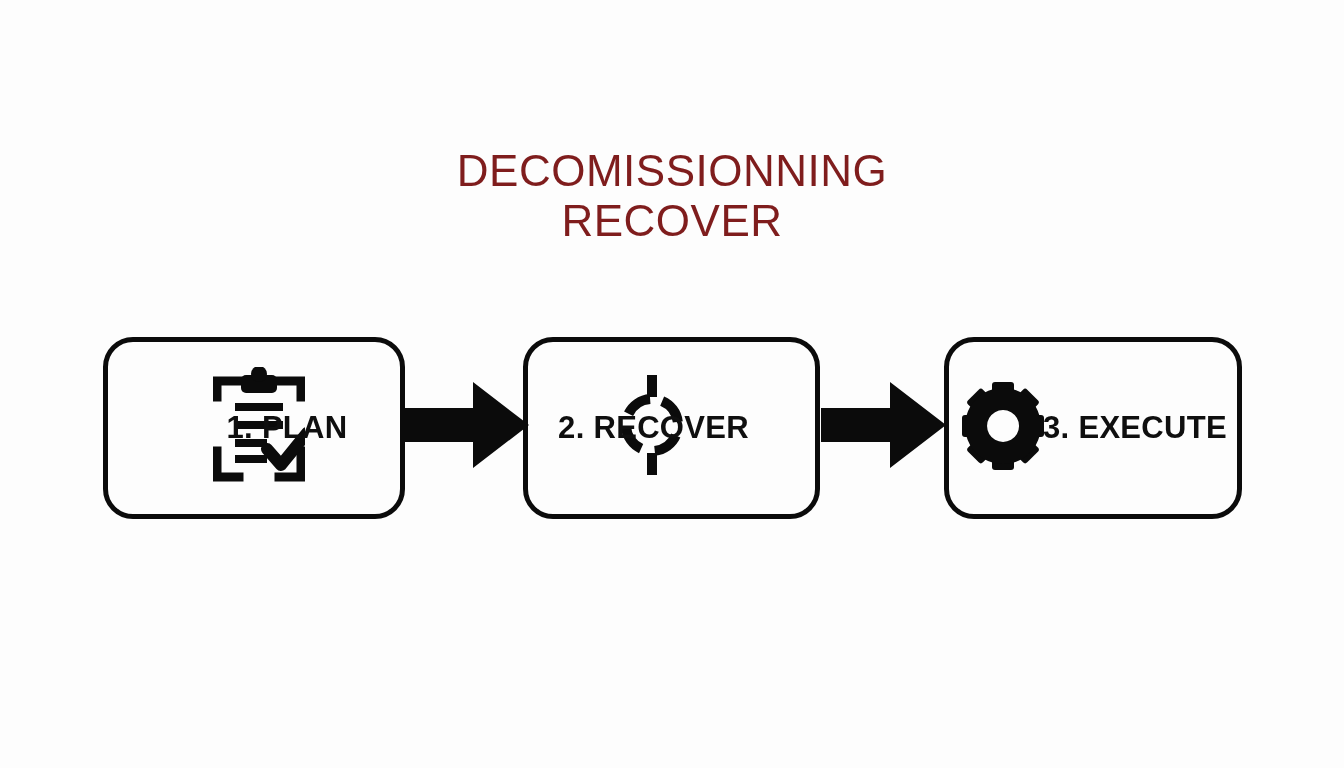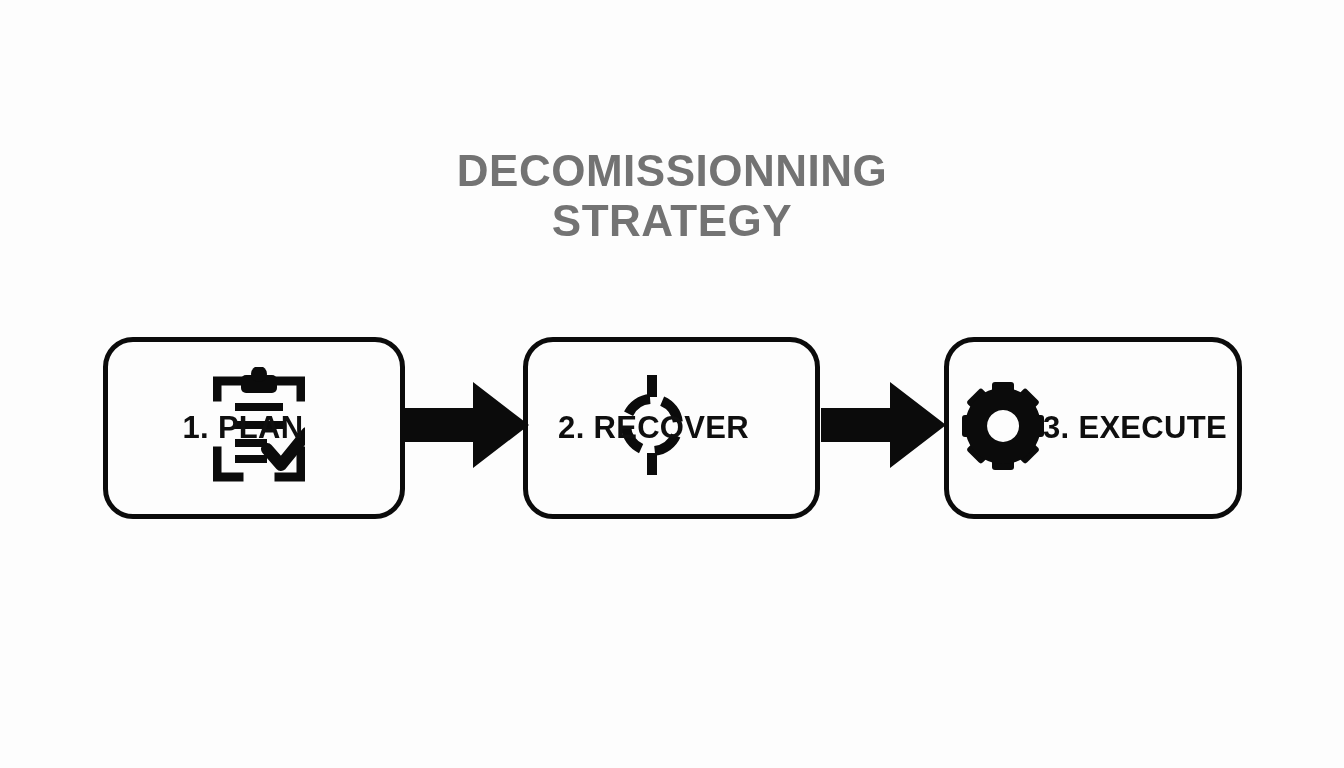--- a/index.html
+++ b/index.html
@@ -25,25 +25,25 @@
     position: absolute;
     left: 0;
     top: 146px;
     width: 1344px;
     text-align: center;
     color: #111111;
   }
   .title-line {
     display: block;
     font-family: "Liberation Sans", sans-serif;
-    font-weight: bold;
+    font-weight: normal;
     font-size: 44px;
     letter-spacing: 0.5px;
     line-height: 50px;
-    color: #737373;
+    color: #7f1d1d;
   }
 
   
   .steps-row {
     position: absolute;
     left: 0;
     top: 337px;
     width: 1344px;
     height: 182px;
   }
@@ -67,21 +67,21 @@
     position: absolute;
     top: 337px;
     height: 182px;
     display: flex;
     align-items: center;
     justify-content: center;
     pointer-events: none;
   }
   .step-content > * { pointer-events: auto; }
 
-  .c1 { left: 103px; width: 302px; }
+  .c1 { left: 103px; width: 302px; padding-left: 44px; }
   .c2 { left: 506px; width: 297px; }
   .c3 { left: 944px; width: 298px; border-radius: 31px; }
 
   .step-label {
     font-family: "Liberation Sans", sans-serif;
     font-weight: bold;
     font-size: 31px;
     letter-spacing: 0.3px;
     color: #0f0f0f;
     white-space: nowrap;
@@ -115,21 +115,21 @@
 
   svg { display: block; }
 </style>
 </head>
 <body>
 
 <div class="canvas">
 
   <div class="title-block">
     <span class="title-line">DECOMISSIONNING</span>
-    <span class="title-line">STRATEGY</span>
+    <span class="title-line">RECOVER</span>
   </div>
 
   <div class="steps-row">
     <div class="step-box step-1"></div>
     <div class="step-box step-2"></div>
     <div class="step-box step-3"></div>
   </div>
 
   <div class="step-content c1">
 

